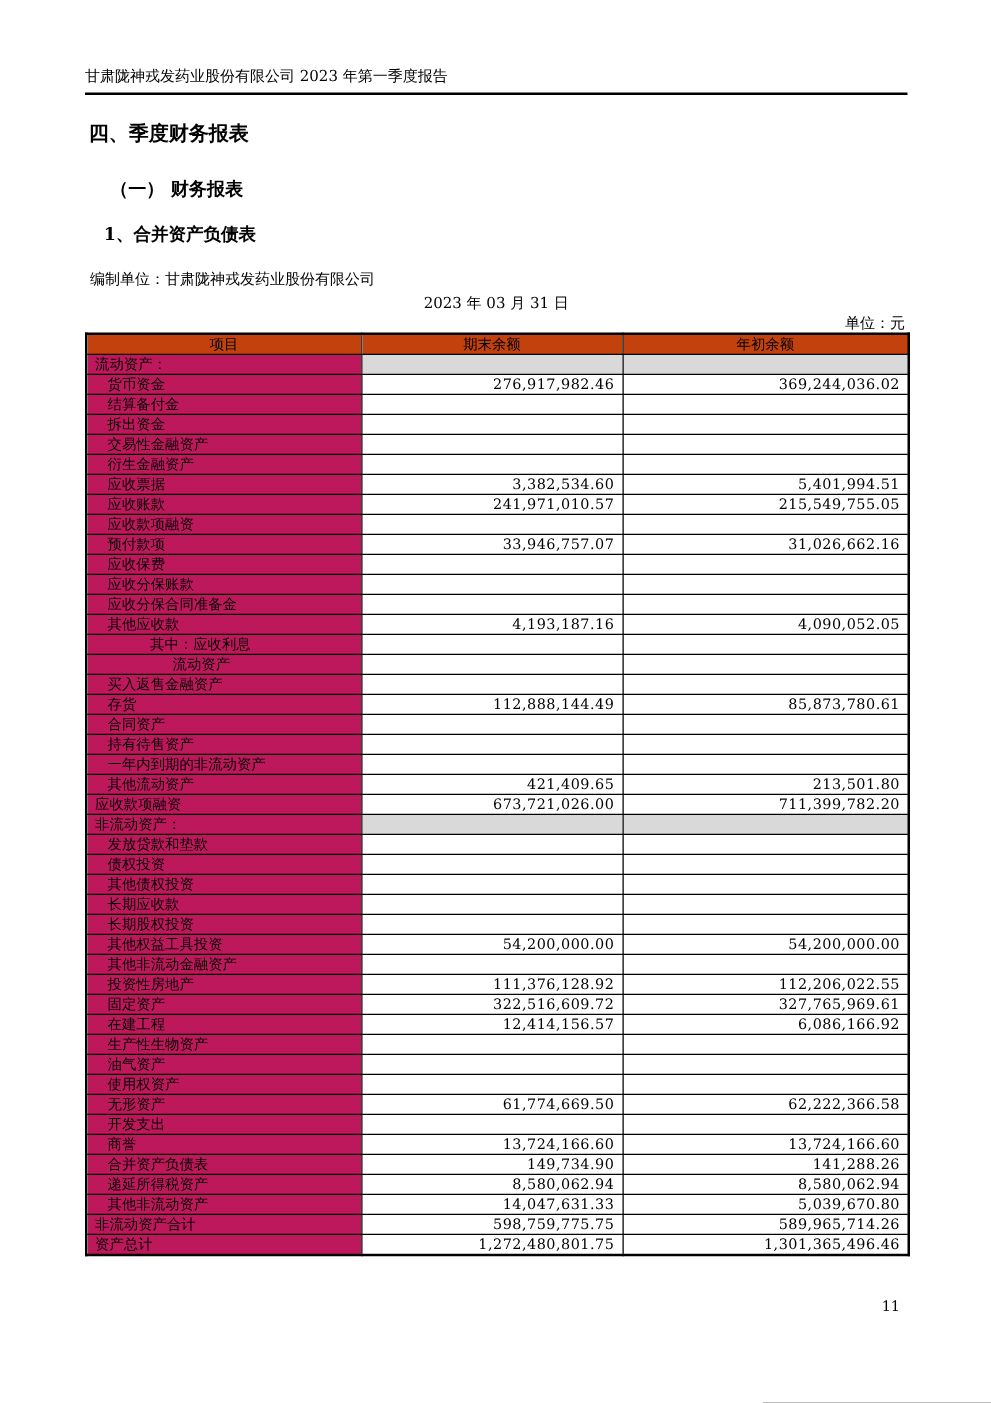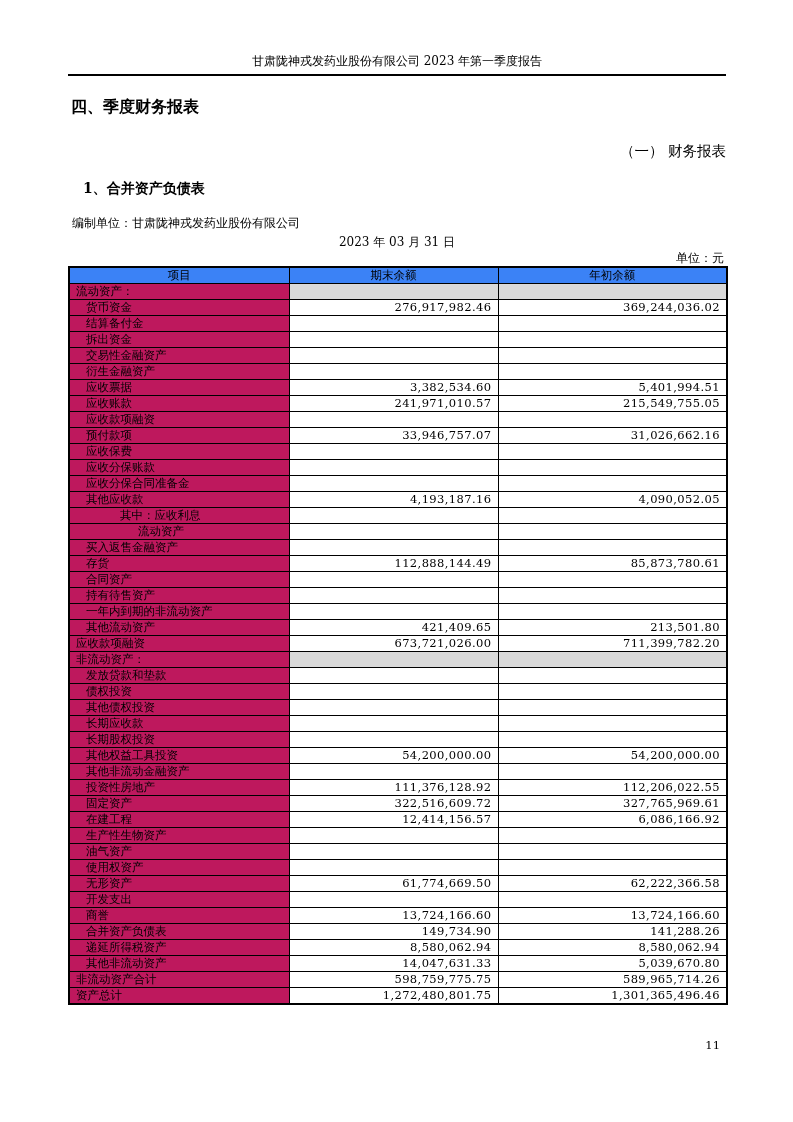--- a/index.html
+++ b/index.html
@@ -17,38 +17,37 @@
   .content {
     position: absolute;
     left: 68px;
     top: 0;
     width: 658px;
   }
   .doc-header {
     margin-top: 54px;
     padding-bottom: 5px;
     border-bottom: 2px solid #000;
-    text-align: center;
+    text-align: left;
     font-size: 12px;
     line-height: 15px;
   }
   .h1 {
     margin-top: 21px;
     margin-left: 3px;
     font-size: 16px;
     font-weight: bold;
     line-height: 19px;
   }
   .h2 {
     margin-top: 27px;
-    margin-left: 3px;
+    margin-left: 20px;
     font-size: 14.5px;
-    font-weight: normal;
+    font-weight: bold;
     line-height: 17px;
-    text-align: right;
   }
   .h3 {
     margin-top: 20px;
     margin-left: 15px;
     font-size: 14px;
     font-weight: bold;
     line-height: 17px;
   }
   .prepared {
     margin-top: 19px;
@@ -80,21 +79,21 @@
     border: 1px solid #000;
     height: 15.5px;
     line-height: 15px;
     padding: 0 6px;
     font-weight: normal;
     overflow: hidden;
     white-space: nowrap;
   }
   table.bs { border: 2px solid #000; }
   table.bs th {
-    background: #3b82f6;
+    background: #c2410c;
     text-align: center;
     margin-top: 48px;
   }
   td.c-label { background: #be185d; text-align: left; padding-left: 5px; }
   td.c-label.item  { padding-left: 16px; }
   td.c-label.sub   { padding-left: 50px; }
   td.c-label.sub2  { padding-left: 68px; }
   td.c-num { text-align: right; letter-spacing: 0.4px; background: #fff; }
   td.c-num.shaded { background: #d9d9d9; }
   .page-number {

